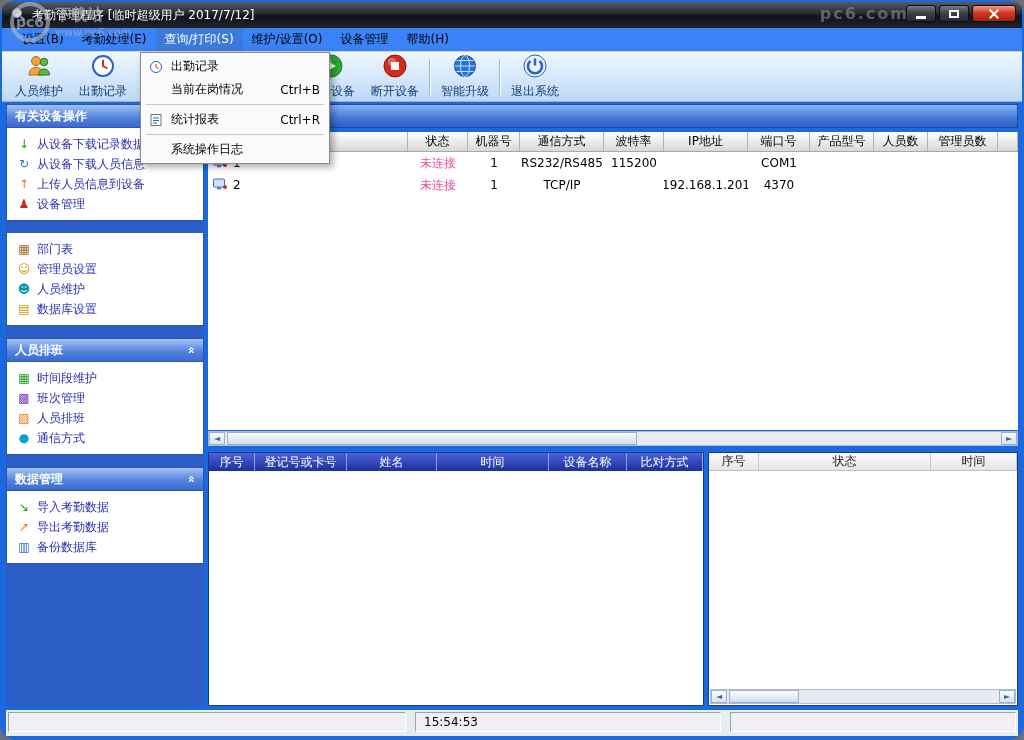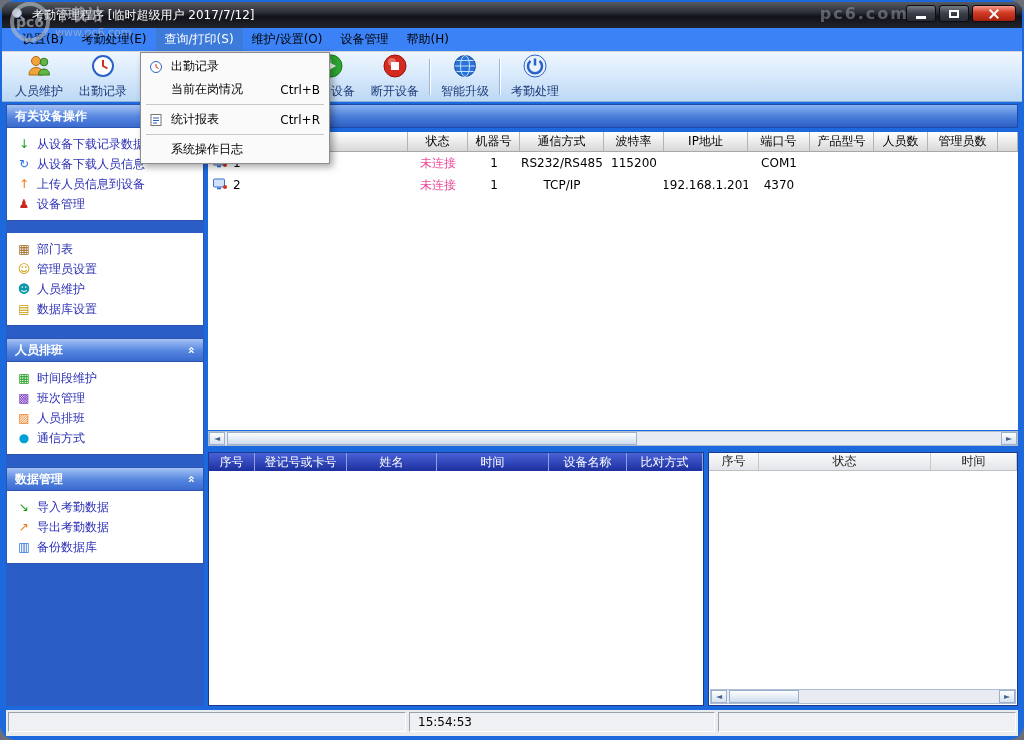--- a/index.html
+++ b/index.html
@@ -94,21 +94,21 @@
   .panel.left  { left:208px; width:496px; }
   .panel.right { left:708px; right:6px; }
   .ph-dark { display:grid; grid-template-columns:46px 92px 90px 112px 78px 1fr; height:18px;
              background:linear-gradient(#4a62d8,#1c2f9e); color:#fff; }
   .ph-dark .hc { border-right:1px solid #8fa0e8; display:flex; align-items:center; justify-content:center; white-space:nowrap; cursor:pointer; }
   .ph-light { display:grid; grid-template-columns:50px 172px 1fr; height:18px;
               background:linear-gradient(#fbfbfb,#e2e5ea); color:#222; border-bottom:1px solid #c0c0c0; }
   .ph-light .hc { border-right:1px solid #c8c8c8; display:flex; align-items:center; justify-content:center; white-space:nowrap; cursor:pointer; }
   
   .statusbar { position:absolute; left:6px; right:6px; top:710px; height:26px; background:#e9ecef;
-               display:flex; gap:3px; padding:2px; }
+               display:flex; gap:9px; padding:2px; }
   .st-cell { border:1px solid; border-color:#9aa2ac #ffffff #ffffff #9aa2ac; background:#eef0f3; height:20px; line-height:19px; }
   .st-1 { flex:0 0 398px; } .st-2 { flex:0 0 306px; padding-left:8px; } .st-3 { flex:1; }
   
   .droppop {
     position:absolute; left:140px; top:52px; width:190px; z-index:50;
     background:#fafafa; border:1px solid #8c8c8c; box-shadow:3px 3px 7px rgba(0,0,0,.35); padding:2px 1px;
   }
   .mp-item { height:23px; display:flex; align-items:center; gap:6px; padding:0 8px 0 5px; cursor:pointer; }
   .mp-item .mi-ico { width:18px; display:flex; justify-content:center; }
   .mp-item .mi-label { flex:1; white-space:nowrap; }
@@ -227,21 +227,21 @@
     </div>
     <div class="tsep" style="left:497px"></div>
     <div class="tbtn" style="left:502px">
       <span>
         <svg width="26" height="26" viewBox="0 0 26 26">
             <circle cx="13" cy="13" r="11" fill="#eaf2fc" stroke="#2a62c8"></circle>
             <path d="M13 5.5v7" stroke="#2a62c8" stroke-width="2.5"></path>
             <path d="M8.5 8a7 7 0 1 0 9 0" stroke="#2a62c8" stroke-width="2.5" fill="none"></path>
           </svg>
       </span>
-      <span class="tlabel">考勤处理</span>
+      <span class="tlabel">退出系统</span>
     </div>
   </div>
 
   <div class="band"></div>
 
   <div class="sidebar">
     <div class="sec">
       <div class="sec-h">
         <span>有关设备操作</span>
       </div>

